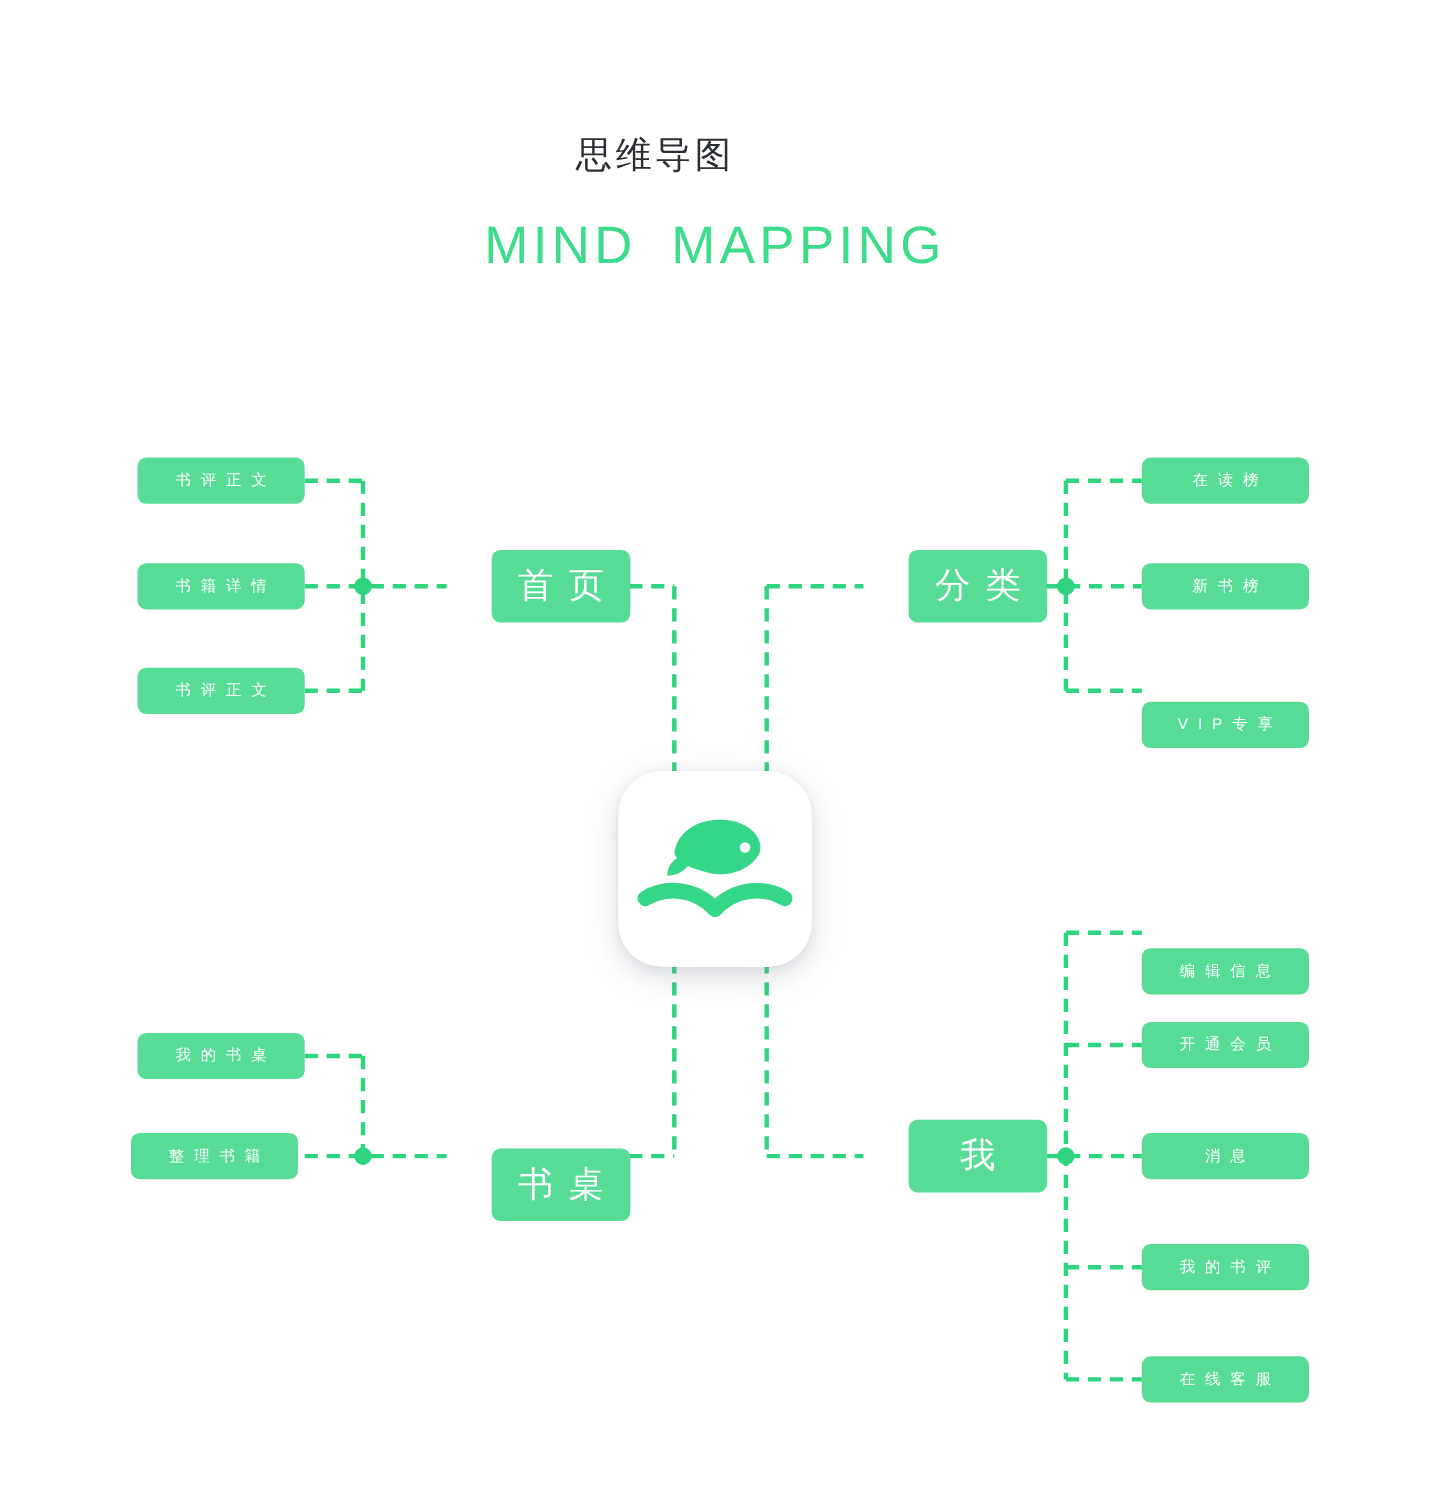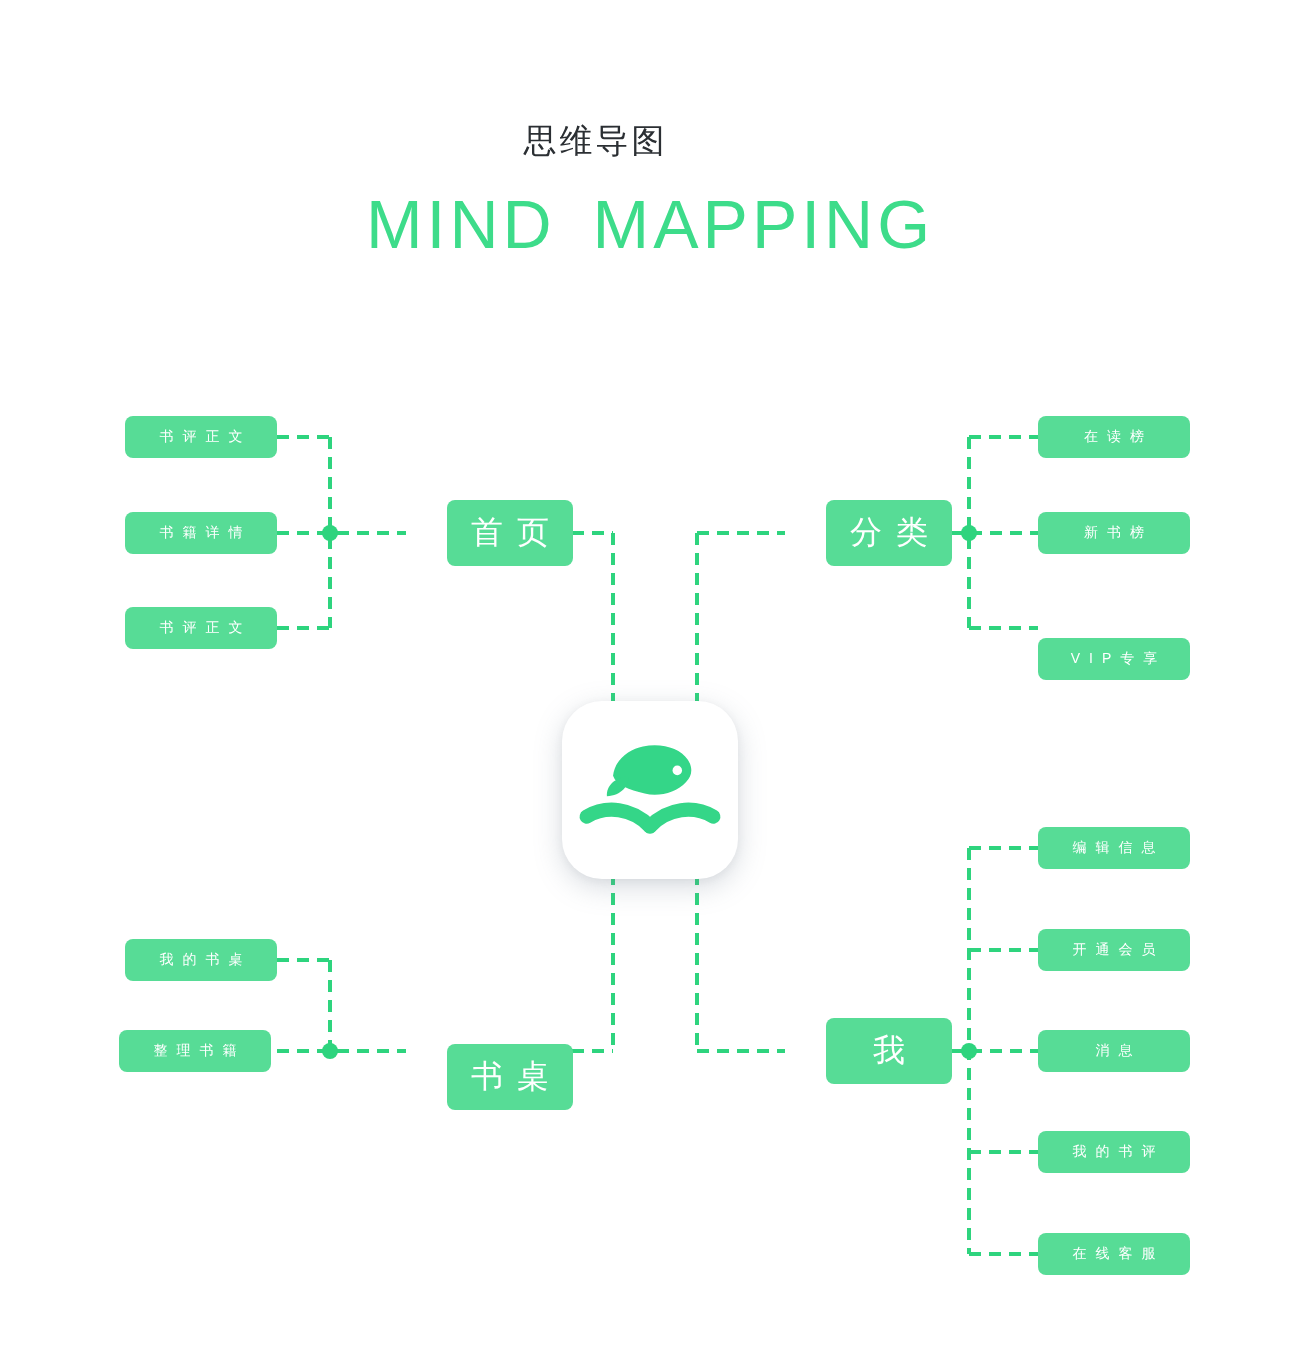--- a/index.html
+++ b/index.html
@@ -16,21 +16,21 @@
     font-family:"Liberation Sans","DejaVu Sans",sans-serif;
     position:relative;overflow:hidden;
   }
   .page-title{
     position:absolute;top:112px;left:0;width:1191px;
     text-align:center;font-size:33px;line-height:58px;
     font-weight:500;letter-spacing:3px;color:var(--title-color);
   }
   .page-subtitle{
     position:absolute;top:194px;left:0;width:1300px;
-    text-align:center;font-size:68px;line-height:60px;
+    text-align:center;font-size:48px;line-height:60px;
     font-weight:100;letter-spacing:4px;word-spacing:14px;
     color:var(--subtitle-green);
   }
   .connectors{position:absolute;left:0;top:0;z-index:1;}
   .dash{stroke:var(--line-green);stroke-width:4;stroke-dasharray:12 8;fill:none;}
   .dot{fill:var(--line-green);}
   .node{
     position:absolute;z-index:2;background:var(--node-green);
     color:#fff;border-radius:8px;display:flex;align-items:center;justify-content:center;
   }
@@ -122,21 +122,21 @@
     <span class="lbl">VIP专享</span>
   </div>
 
 <div class="node small" style="left:125px;top:939px;">
     <span class="lbl">我的书桌</span>
   </div>
 <div class="node small" style="left:119px;top:1030px;">
     <span class="lbl">整理书籍</span>
   </div>
 
-<div class="node small" style="left:1038px;top:827px;">
+<div class="node small" style="left:1038px;top:862px;">
     <span class="lbl">编辑信息</span>
   </div>
 <div class="node small" style="left:1038px;top:929px;">
     <span class="lbl">开通会员</span>
   </div>
 <div class="node small" style="left:1038px;top:1030px;">
     <span class="lbl">消息</span>
   </div>
 <div class="node small" style="left:1038px;top:1131px;">
     <span class="lbl">我的书评</span>

